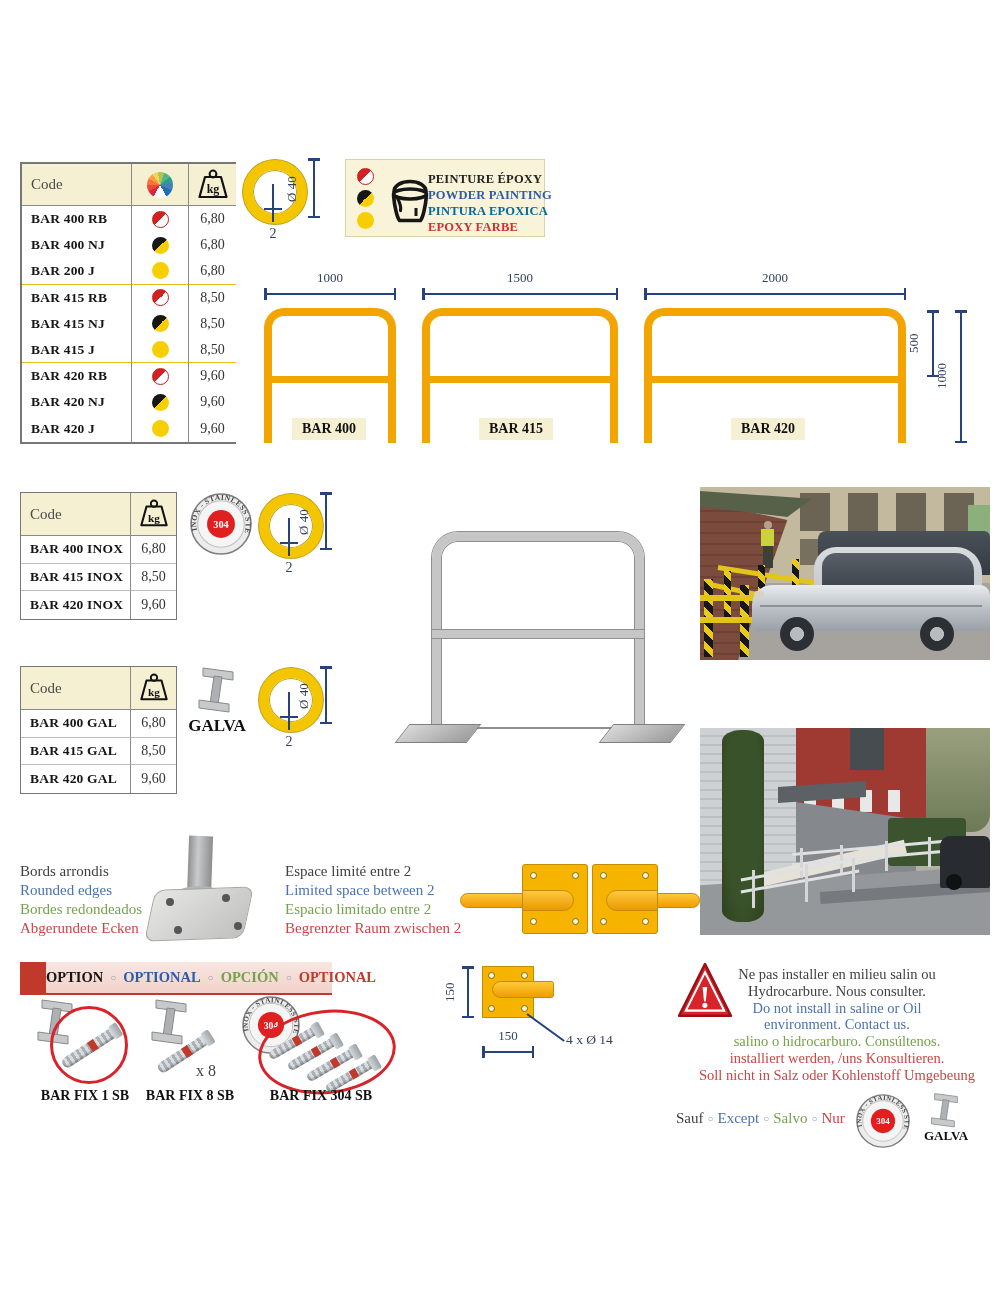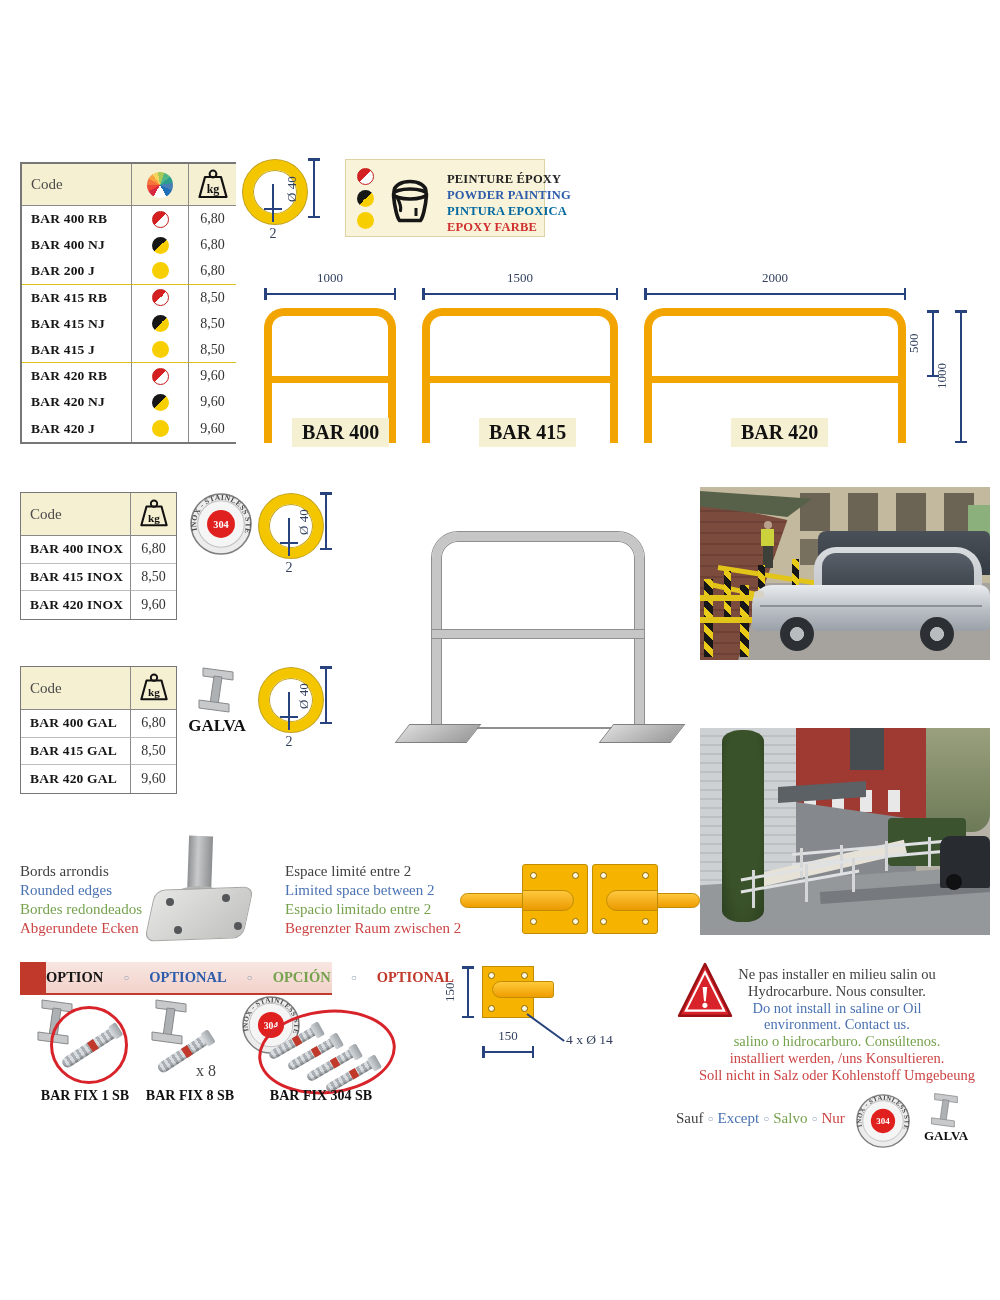--- a/index.html
+++ b/index.html
@@ -57,21 +57,21 @@
   .hlab{position:absolute;font-size:13px;color:#33415e;text-align:center}
 
   
   #paintbox{left:345px;top:159px;width:200px;height:78px;background:#f8f3d9;border:1px solid #ddd3a6;box-sizing:border-box}
   .pdot{position:absolute;left:11px}
   .pline{font-weight:bold;font-size:12.5px;line-height:16px;letter-spacing:.2px;white-space:nowrap}
 
   
   .ybar{position:absolute;border:8px solid #f2a400;border-bottom:none;border-radius:20px 20px 0 0;box-sizing:border-box}
   .yrail{position:absolute;left:-8px;right:-8px;height:7px;background:#f2a400}
-  .blab{position:absolute;top:418px;background:#f6f0d2;font-weight:bold;font-size:20px;color:#111;
+  .blab{position:absolute;top:418px;background:#f6f0d2;font-weight:bold;font-size:14px;color:#111;
         padding:3px 10px;white-space:nowrap}
 
   
   #sbar{left:432px;top:532px;width:212px;height:196px;border:9px solid #c6c6c6;border-bottom:none;
         border-radius:26px 26px 0 0;box-sizing:border-box;
         box-shadow:0 0 0 1px #8f8f8f, inset 0 0 0 1px #8f8f8f}
   #srail{position:absolute;left:-9px;right:-9px;top:88px;height:8px;background:#c6c6c6;
          border-top:1px solid #8f8f8f;border-bottom:1px solid #8f8f8f}
   .splate{position:absolute;width:70px;height:17px;background:linear-gradient(135deg,#d9d9d9,#9c9c9c);
           border:1px solid #7f7f7f;transform:skewX(-38deg)}
@@ -85,21 +85,21 @@
   .bolt::before{content:"";position:absolute;left:50%;top:0;bottom:0;width:7px;background:#c0392b}
   .bolt::after{content:"";position:absolute;right:-3px;top:-2px;width:9px;height:15px;
         background:linear-gradient(90deg,#d4d8db,#9aa0a5);border-radius:2px}
   .fixlabel{position:absolute;font-weight:bold;font-size:14px;color:#111;text-align:center;white-space:nowrap}
   .galvalab{position:absolute;font-weight:bold;color:#111;text-align:center}
 
   
   #optsq{left:20px;top:962px;width:26px;height:33px;background:#c0392b}
   #optstrip{left:46px;top:962px;width:286px;height:33px;box-sizing:border-box;
       background:linear-gradient(180deg,#f8e6e1,#f2d2ca);border-bottom:2.5px solid #c0392b;
-      display:flex;align-items:center;justify-content:space-between;gap:20px;font-weight:bold;font-size:14.5px}
+      display:flex;align-items:center;justify-content:space-between;gap:7px;font-weight:bold;font-size:14.5px}
   .osep{font-size:10px;color:#8fa3b8;font-weight:normal}
 
   
   #pd-plate{left:482px;top:966px;width:52px;height:52px;background:#f6b400;border:1px solid #c18c00;box-sizing:border-box}
   .phole{position:absolute;width:7px;height:7px;border-radius:50%;background:#fdf6e0;border:1.5px solid #8a6a00;box-sizing:border-box}
   #pd-tube{left:492px;top:981px;width:62px;height:17px;background:linear-gradient(180deg,#ffca3a,#ef9d00);
            border:1px solid #c18c00;border-radius:9px 3px 3px 9px;box-sizing:border-box}
   #pd-leader{left:527px;top:1013px;width:46px;height:2px;background:#27427c;transform:rotate(36deg);transform-origin:left center}
   .dimtext{position:absolute;font-size:13.5px;color:#33415e;white-space:nowrap}
 
@@ -226,21 +226,21 @@
     <span class="vicon pdot" style="top:8px" data-variant="rb"></span>
     <span class="vicon pdot" style="top:30px" data-variant="nj"></span>
     <span class="vicon pdot" style="top:52px" data-variant="j"></span>
     <svg class="abs" style="left:36px;top:8px" width="56" height="60" viewBox="0 0 56 60">
       <path d="M12,24 C12,10 44,10 44,24" fill="none" stroke="#161616" stroke-width="3.6"></path>
       <ellipse cx="28" cy="26" rx="16.5" ry="5" fill="none" stroke="#161616" stroke-width="3.6"></ellipse>
       <path d="M11.5,27 C12.5,40 15.5,50 17.5,52.5 L38.5,52.5 C40.5,50 43.5,40 44.5,27" fill="none" stroke="#161616" stroke-width="3.6"></path>
       <path d="M15,29 c3,6 4.5,10 3.5,13.5" fill="none" stroke="#161616" stroke-width="3.2" stroke-linecap="round"></path>
       <line x1="34" y1="40" x2="34" y2="48" stroke="#161616" stroke-width="3"></line>
     </svg>
-    <div class="abs" style="left:101px;top:11px">
+    <div class="abs" style="left:82px;top:11px">
       <div class="pline" style="color:#232323">PEINTURE ÉPOXY</div>
       <div class="pline" style="color:#2E5CAB">POWDER PAINTING</div>
       <div class="pline" style="color:#0369a1">PINTURA EPOXICA</div>
       <div class="pline" style="color:#D03030">EPOXY FARBE</div>
     </div>
   </div>
 
   <div class="hlab" style="left:264px;top:270px;width:132px">1000</div>
   <div class="hdim" style="left:264px;top:288px;width:132px">
       <div class="ln"></div>

